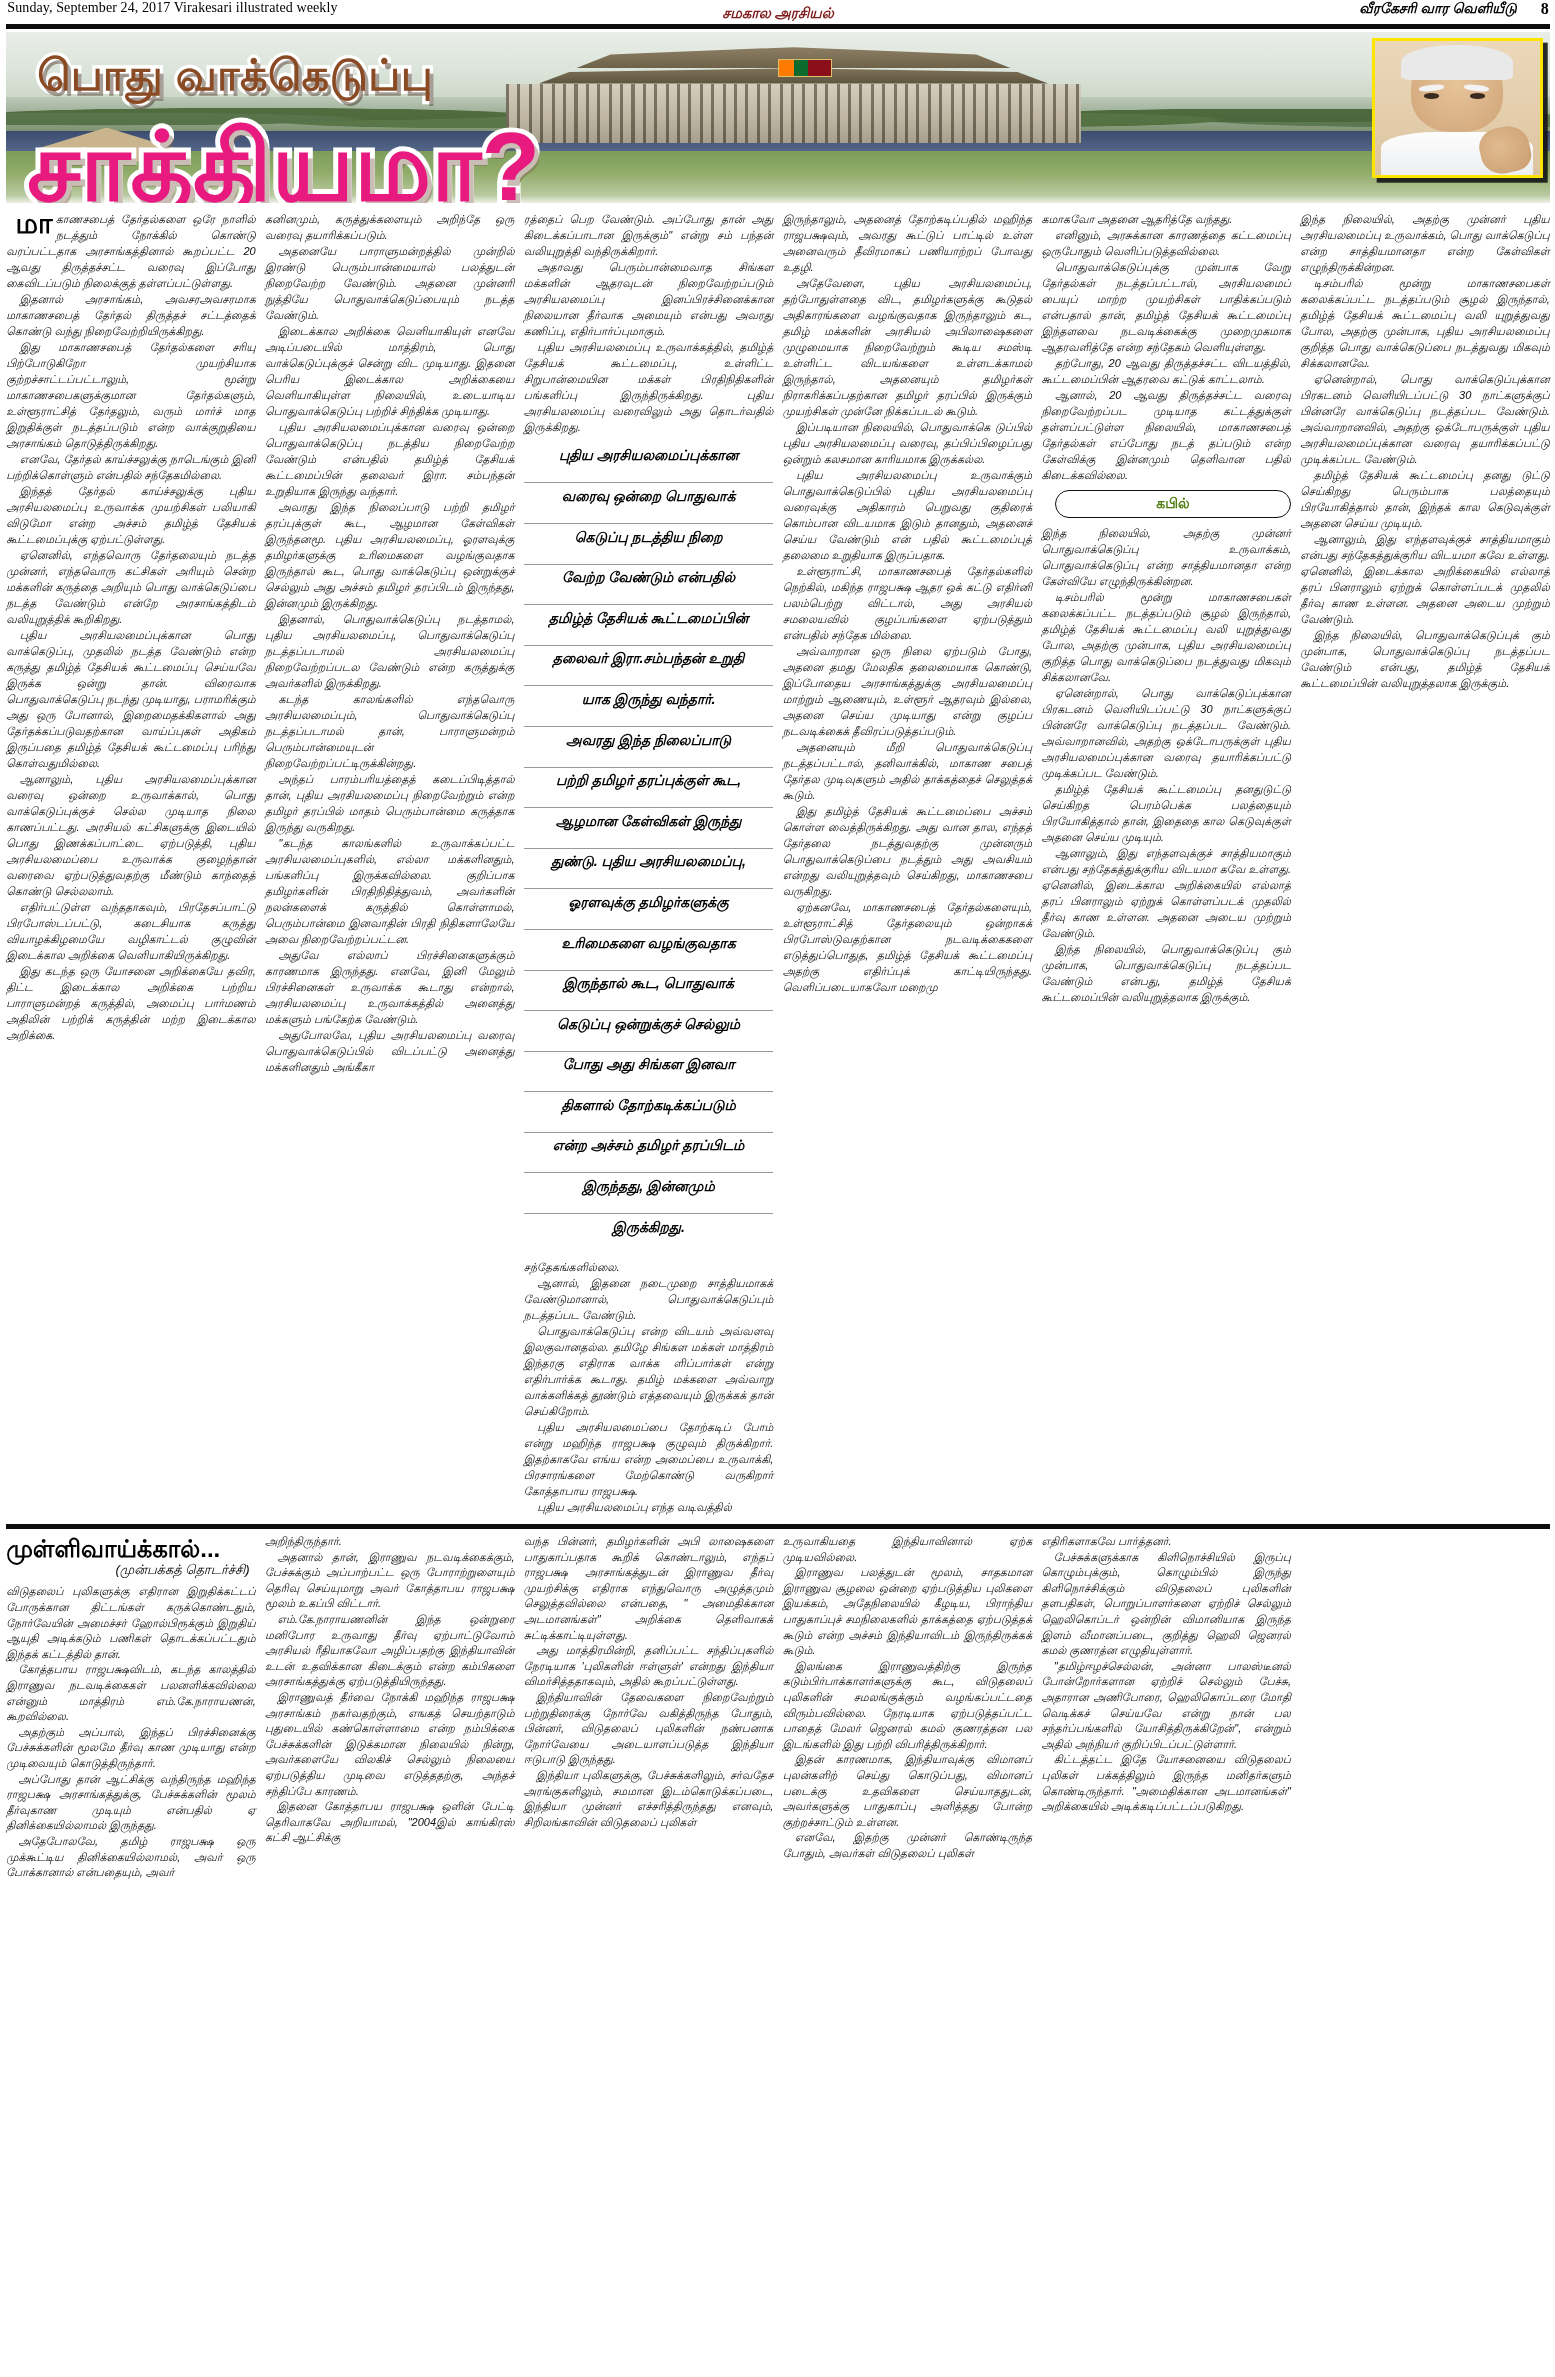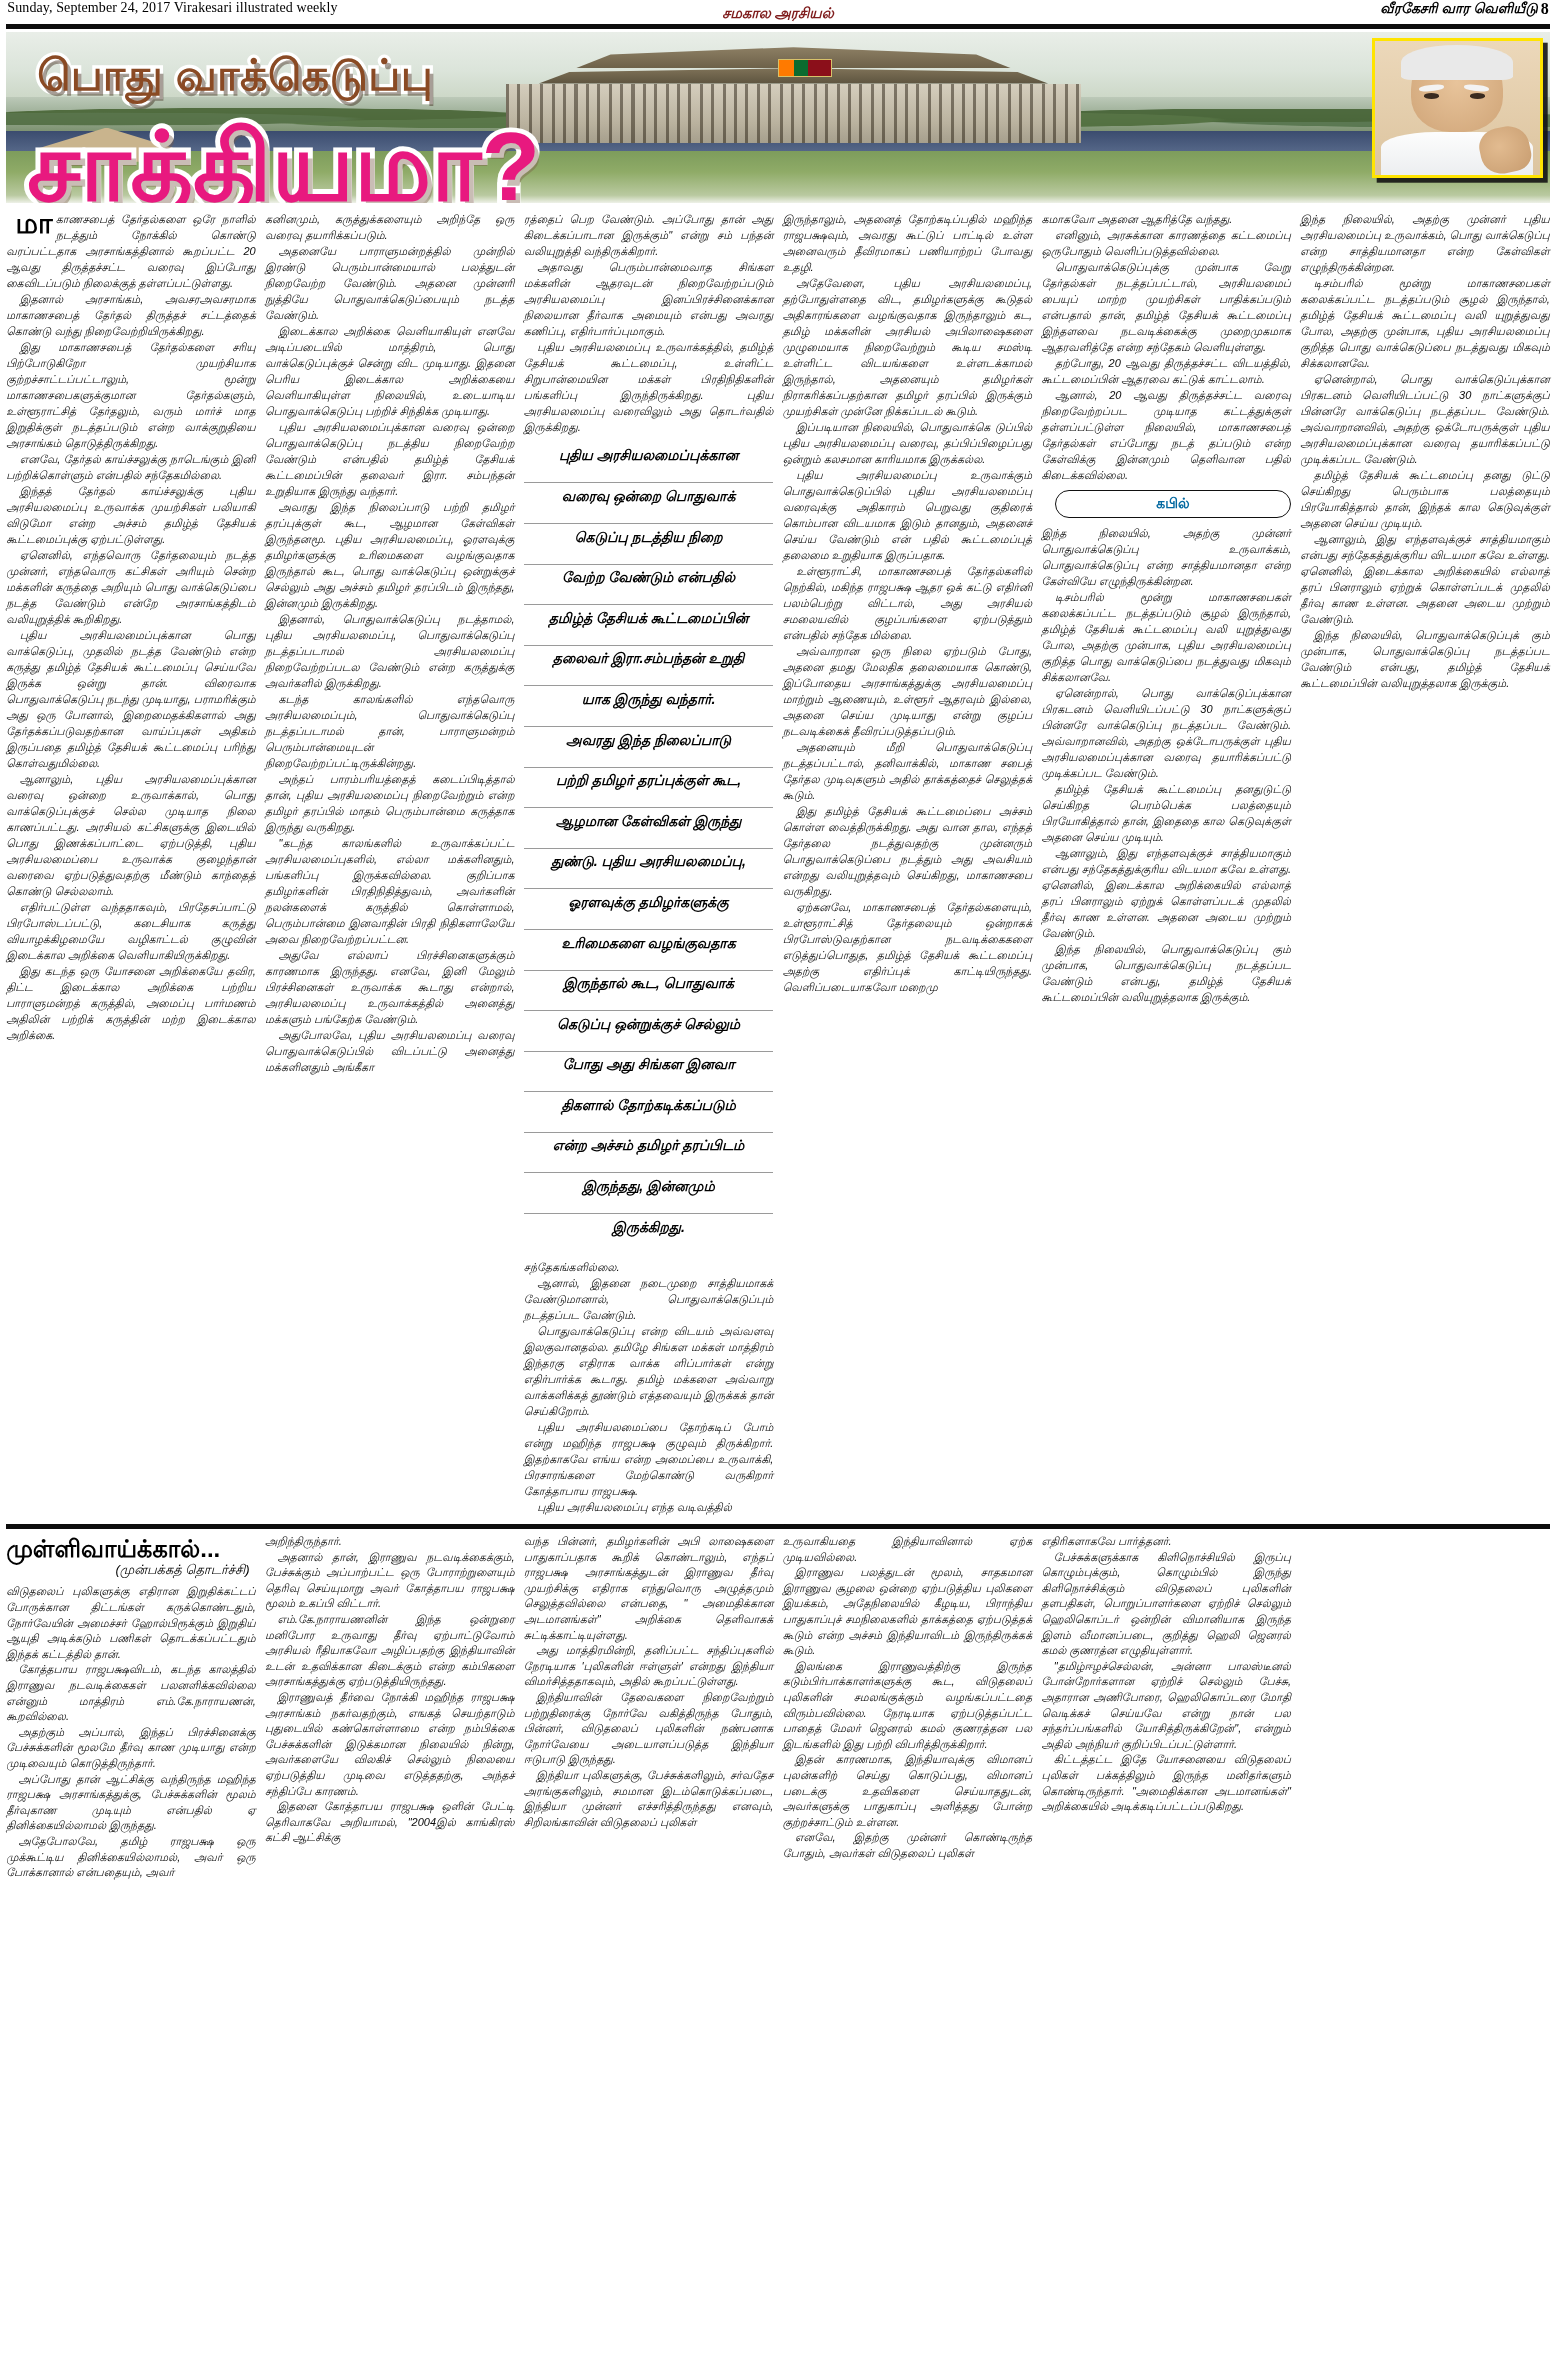--- a/index.html
+++ b/index.html
@@ -40,21 +40,21 @@
     font-style: italic;
     font-weight: bold;
     color: #7f1d1d;
     white-space: nowrap;
     font-family: Liberation Serif, serif;
   }
   .masthead-right {
     margin-left: auto;
     display: flex;
     align-items: flex-end;
-    gap: 3px;
+    gap: 24px;
     white-space: nowrap;
   }
   .masthead-pub {
     font-size: 14px;
     font-style: italic;
     font-weight: bold;
     color: #000;
   }
   .masthead-page {
     font-family: "Liberation Serif", serif;
@@ -293,21 +293,21 @@
     border: 1.6px solid #111;
     border-radius: 17.6px;
     height: 26px;
     display: flex;
     align-items: center;
     justify-content: center;
   }
   .byline span {
     font-size: 14px;
     font-weight: bold;
-    color: #0369a1;
+    color: #4d7c0f;
     text-align: center;
   }
 
   
   .lower-rule {
     height: 4.7px;
     background: #0d0d0d;
     margin: 9.3px 6.2px 0 6.2px;
   }
   .lower {

